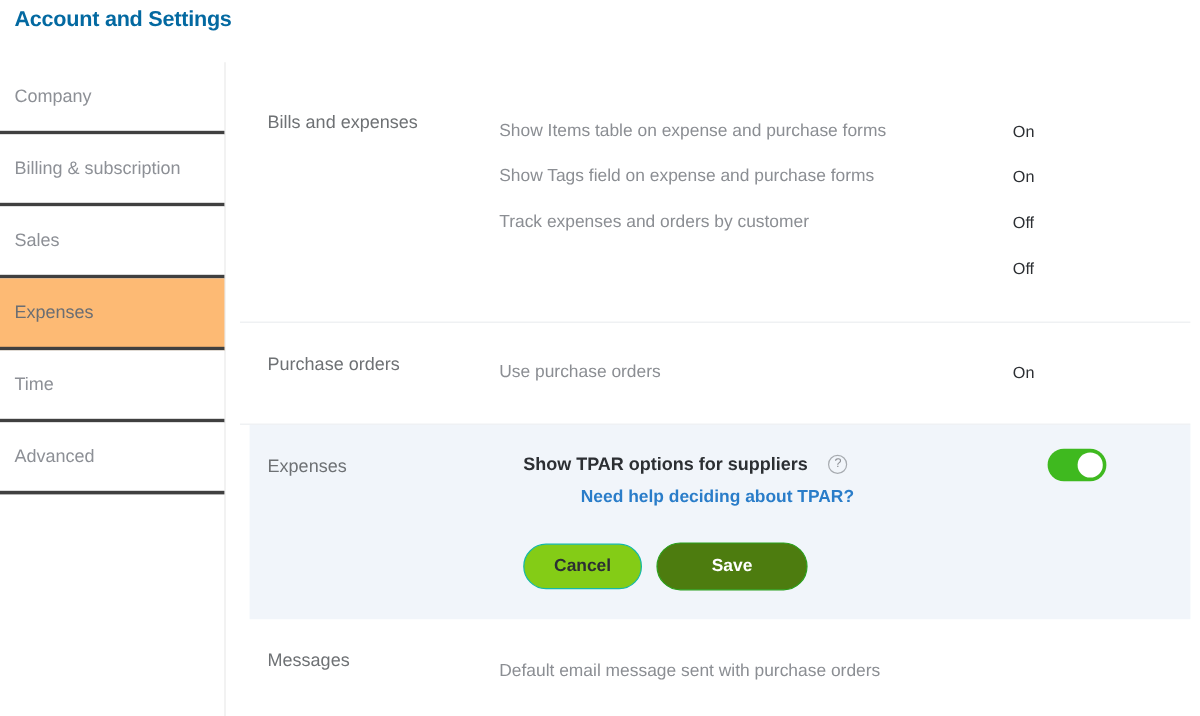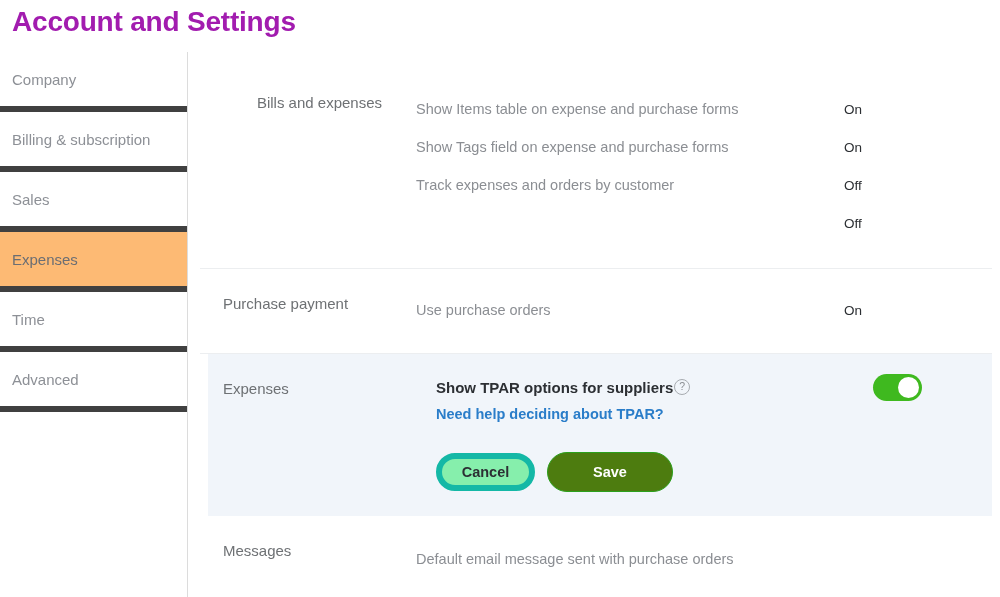--- a/index.html
+++ b/index.html
@@ -11,23 +11,23 @@
     height: 597px;
     background: #ffffff;
     font-family: "Liberation Sans", sans-serif;
     overflow: hidden;
   }
 
   #page-title {
     position: absolute;
     left: 12px;
     top: 6px;
-    font-size: 28px;
-    font-weight: bold;
-    color: #a21caf;
+    font-size: 18px;
+    font-weight: bold;
+    color: #0369a1;
     letter-spacing: -0.2px;
   }
 
   
   #sidebar {
     position: absolute;
     left: 0;
     top: 52px;
     width: 188px;
     height: 545px;
@@ -35,21 +35,21 @@
     background: #ffffff;
   }
   .side-item {
     position: relative;
     height: 60px;
     display: flex;
     align-items: center;
     padding-left: 12px;
     font-size: 15px;
     color: #8d9096;
-    border-bottom: 6px solid #404040;
+    border-bottom: 3px solid #404040;
     cursor: pointer;
     background: #ffffff;
   }
   .side-item.active {
     background: #fdba74;
     color: #6b6e73;
   }
   #sidebar-filler {
     height: 185px;
     background: #ffffff;
@@ -105,40 +105,40 @@
   }
   .opt-state {
     position: absolute;
     left: 428px;
     font-size: 13.5px;
     font-weight: normal;
     color: #2c2f33;
   }
 
   
-  #sec-bills { padding-top: 38px; padding-bottom: 26px; text-align: center; }
+  #sec-bills { padding-top: 38px; padding-bottom: 26px; }
   #sec-bills .sec-label { padding-top: 4px; }
 
   
   #sec-po { padding-top: 22px; padding-bottom: 24px; }
   #sec-po .sec-label { padding-top: 4px; }
 
   
   #sec-suppliers {
     background: #f1f5fa;
     padding-top: 22px;
     padding-bottom: 24px;
     margin: 0 8px 0 20px;
   }
   #sec-suppliers .sec-label { padding-left: 15px; padding-top: 4px; }
 
   .tpar-head {
     display: flex;
     align-items: center;
-    gap: 1px;
+    gap: 17px;
     height: 22px;
   }
   .tpar-title {
     font-size: 15px;
     font-weight: bold;
     color: #2c2f33;
   }
   .help-icon {
     width: 16px;
     height: 16px;
@@ -152,42 +152,43 @@
     font-family: "Liberation Sans", sans-serif;
   }
   .tpar-link {
     display: block;
     margin-top: 8px;
     font-size: 14.5px;
     font-weight: bold;
     color: #2a7dc9;
     text-decoration: none;
     cursor: pointer;
+    margin-left: 48px;
   }
 
   .btn-row {
     margin-top: 30px;
     display: flex;
     align-items: center;
     gap: 12px;
   }
   .btn {
     border-radius: 22px;
     font-size: 14.5px;
     font-weight: bold;
     cursor: pointer;
     display: flex;
     align-items: center;
     justify-content: center;
   }
   .btn-cancel {
     width: 99px;
     height: 38px;
-    background: #86efac;
-    border: 6px solid #14b8a6;
+    background: #84cc16;
+    border: 1px solid #14b8a6;
     color: #2c2f33;
   }
   .btn-save {
     width: 126px;
     height: 40px;
     background: #4d7c0f;
     border: 1px solid #2ca01c;
     color: #ffffff;
   }
 
@@ -261,21 +262,21 @@
       </div>
       <div class="opt-row">
         <span class="opt-state">Off</span>
       </div>
     </div>
   </div>
 
   <div class="section-divider"></div>
 
   <div class="section" id="sec-po">
-    <div class="sec-label">Purchase payment</div>
+    <div class="sec-label">Purchase orders</div>
     <div class="sec-body">
       <div class="opt-row">
         <span class="opt-text">Use purchase orders</span>
         <span class="opt-state">On</span>
       </div>
     </div>
   </div>
 
   <div class="section-divider"></div>
 

